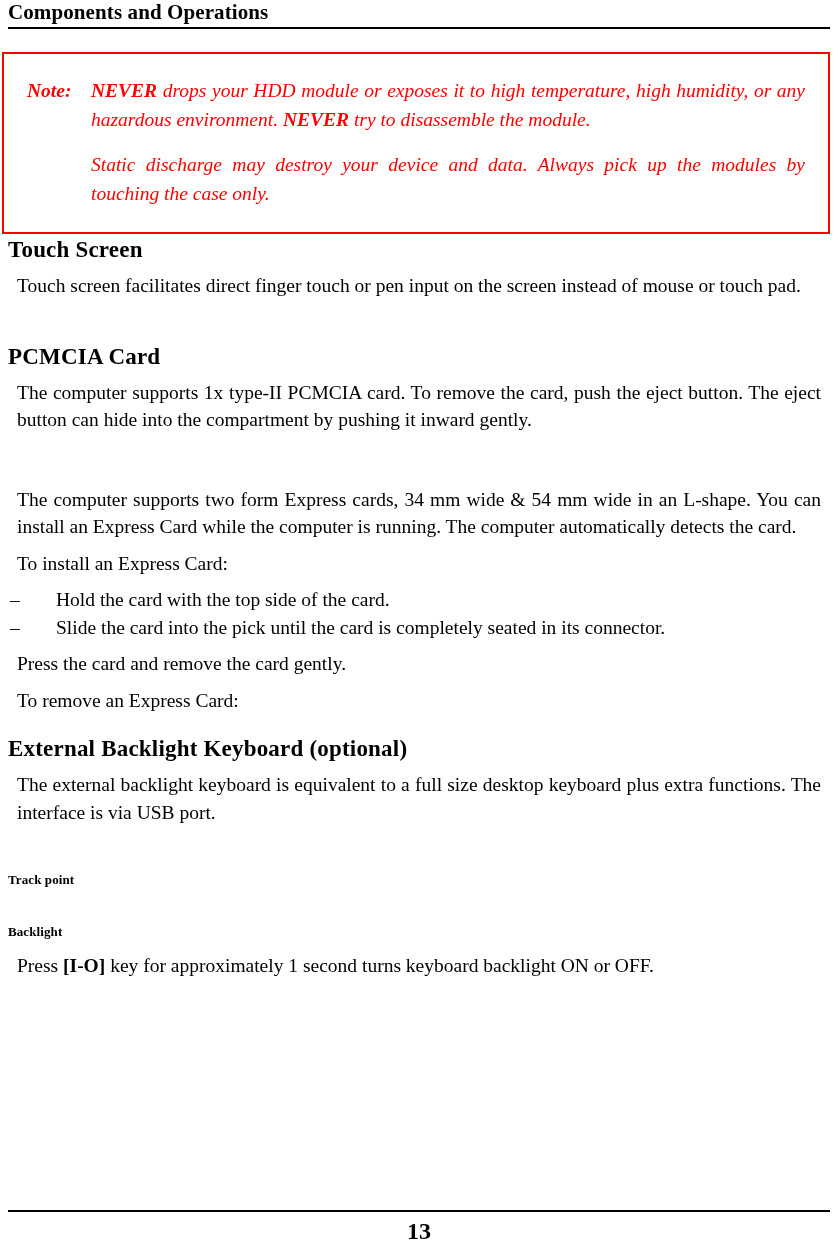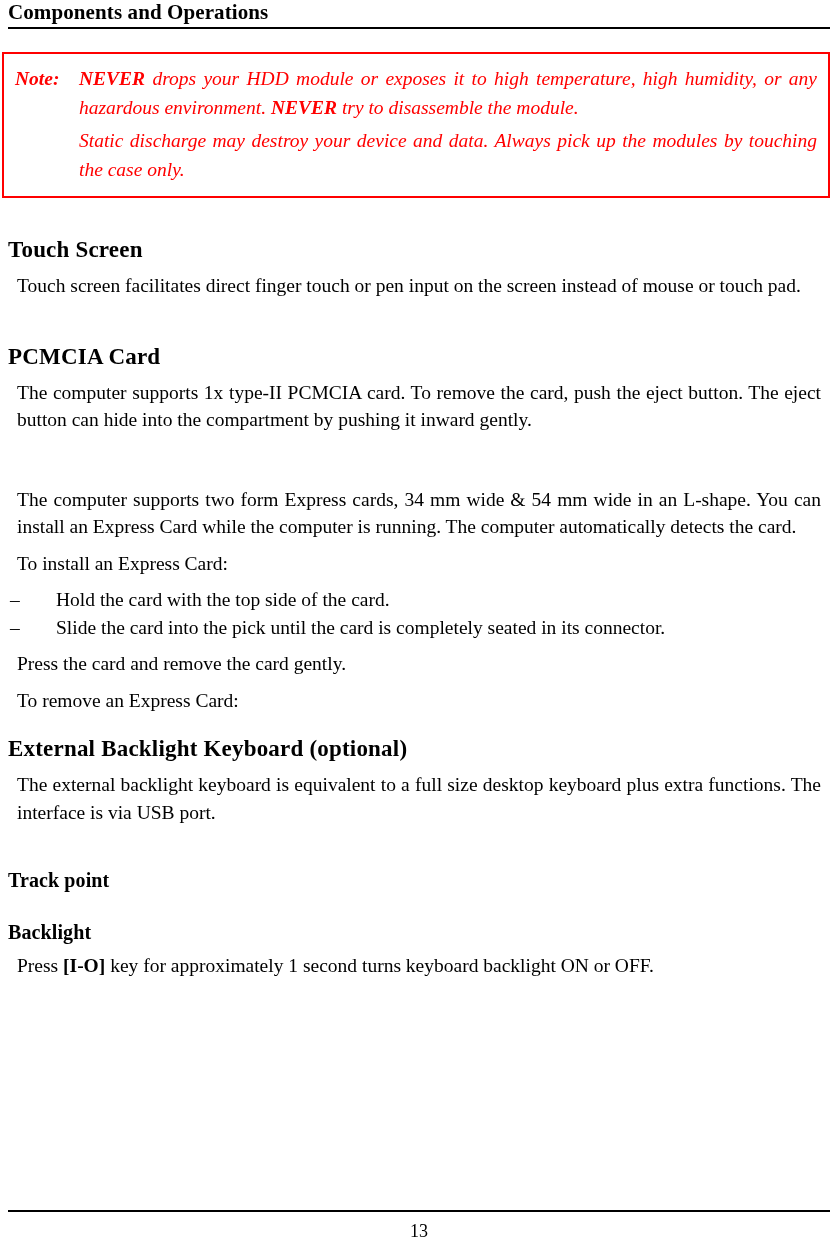--- a/index.html
+++ b/index.html
@@ -59,21 +59,21 @@
     color: #FF0000;
     font-style: italic;
     font-size: 19.5px;
     line-height: 29px;
     text-align: justify;
     text-justify: inter-word;
   }
   .note-para {
     padding-left: 64px;
     text-indent: -64px;
-    margin: 4px;
+    margin: 16px;
     font-family: Liberation Serif, serif;
   }
   .note-para + .note-para {
     text-indent: 0;
   }
   .note-label {
     font-weight: bold;
     font-style: italic;
     display: inline-block;
     width: 64px;
@@ -94,21 +94,21 @@
   }
 
   h2.section-heading {
     font-size: 23px;
     font-weight: bold;
     line-height: 27px;
     margin: 0 0 2px 0;
     letter-spacing: 0.2px;
   }
   h3.sub-heading {
-    font-size: 20px;
+    font-size: 13px;
     font-weight: bold;
     line-height: 22px;
     margin: 0 0 2px 0;
     letter-spacing: 0.1px;
   }
   p.body-text {
     font-size: 19.5px;
     line-height: 27.5px;
     margin: 9px;
     text-align: justify;
@@ -144,23 +144,24 @@
     left: 8px;
     top: 1210px;
     width: 822px;
   }
   .footer-rule {
     border-top: 2px solid #000000;
     width: 822px;
   }
   .footer-page-number {
     text-align: center;
-    font-size: 18px;
+    font-size: 24px;
     line-height: 22px;
     margin-top: 8px;
+    font-weight: bold;
   }
 </style>
 </head>
 <body>
 
 <div class="page">
 
   <div class="header">
     <div class="header-title">Components and Operations</div>
     <div class="header-rule"></div>

